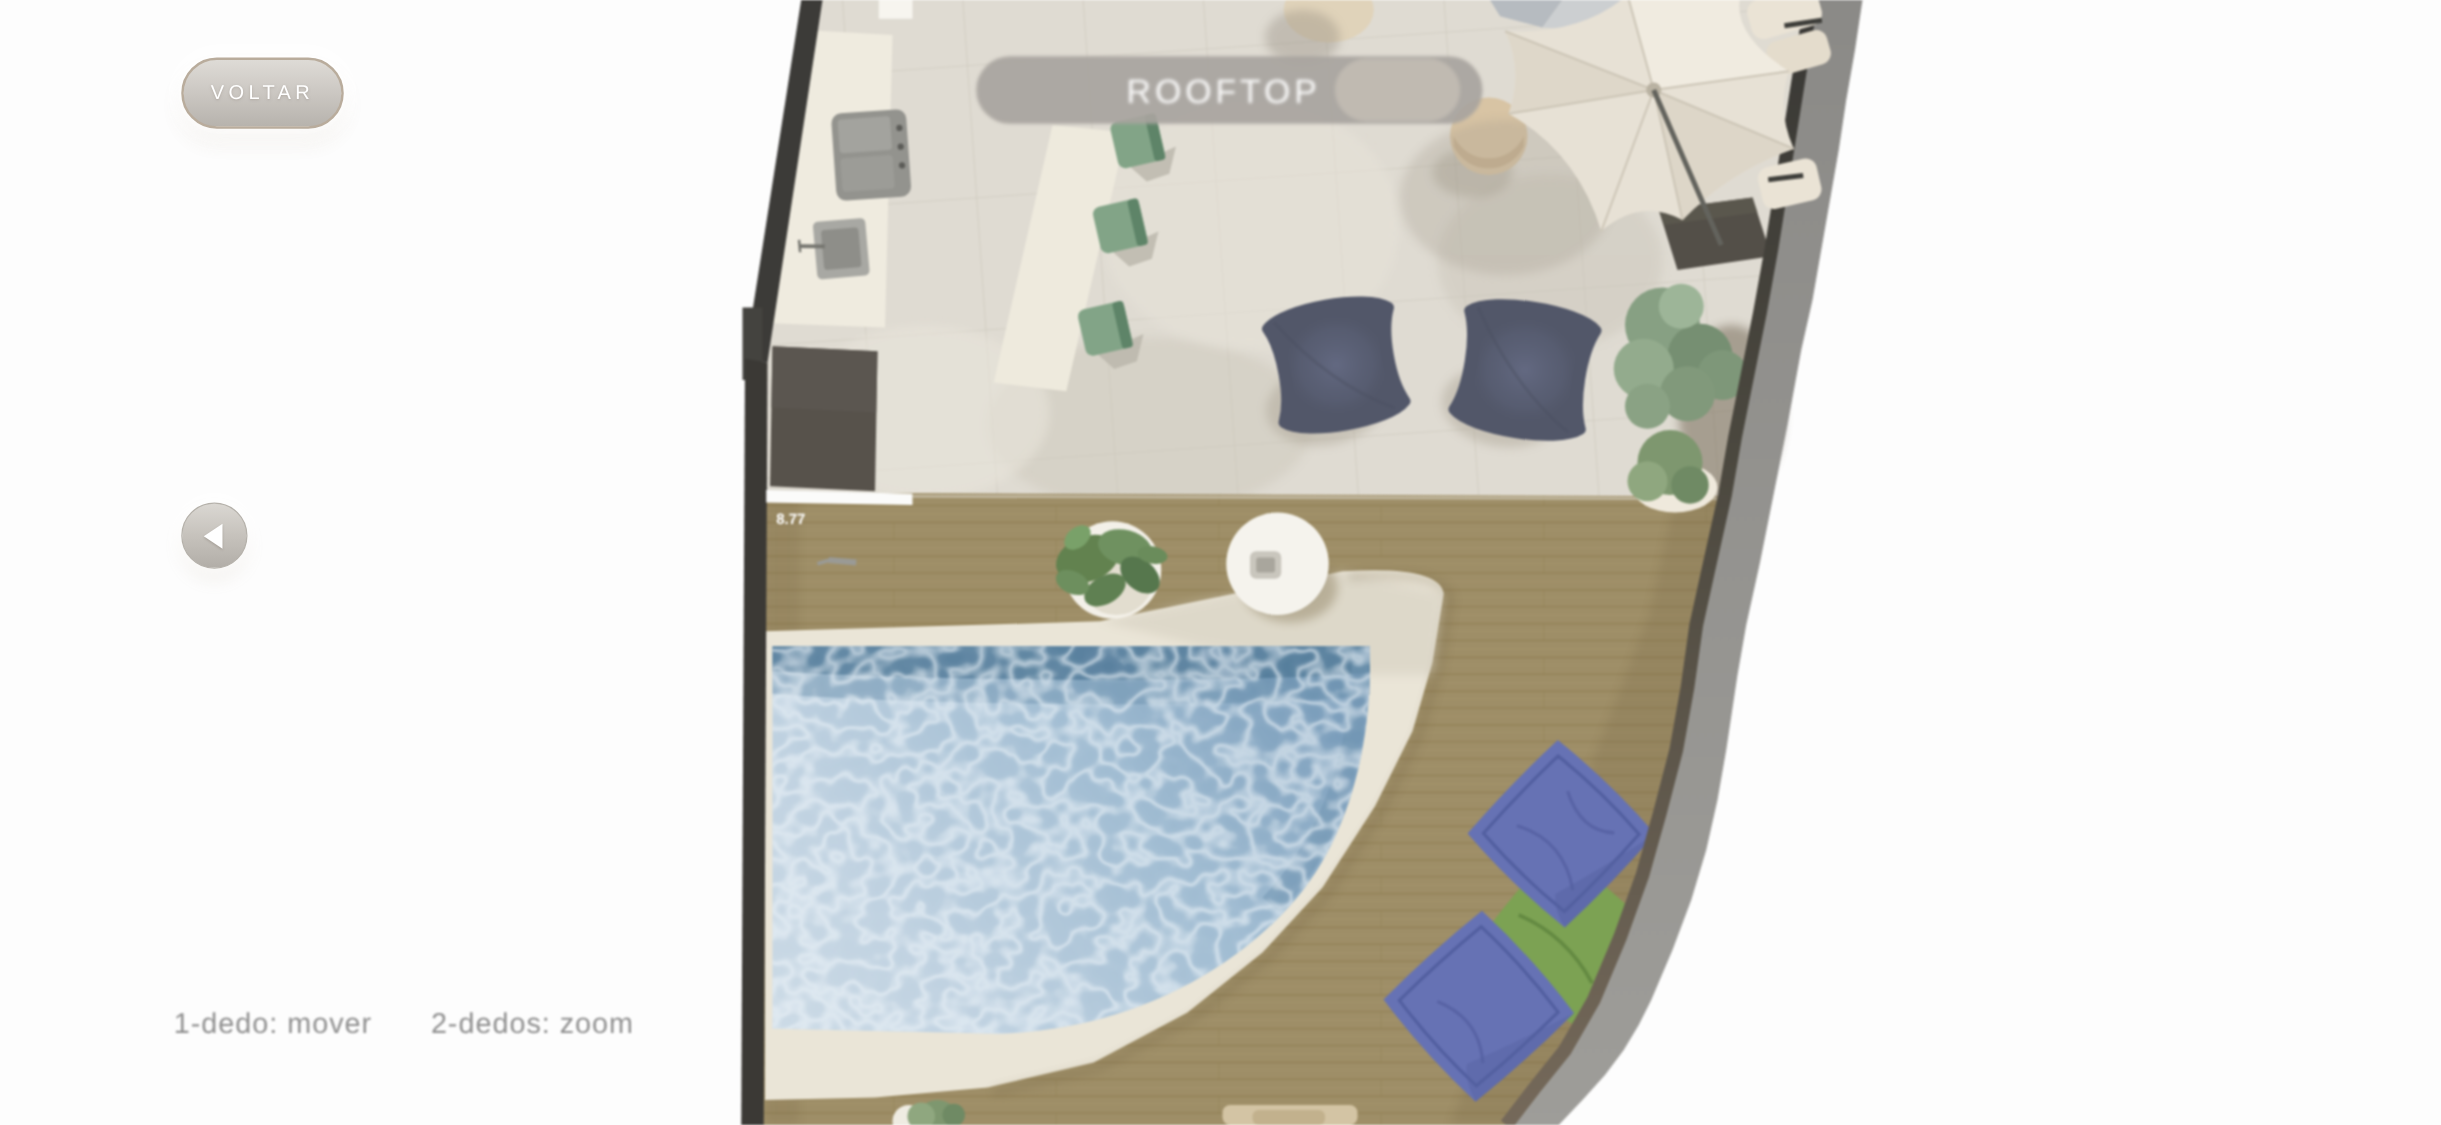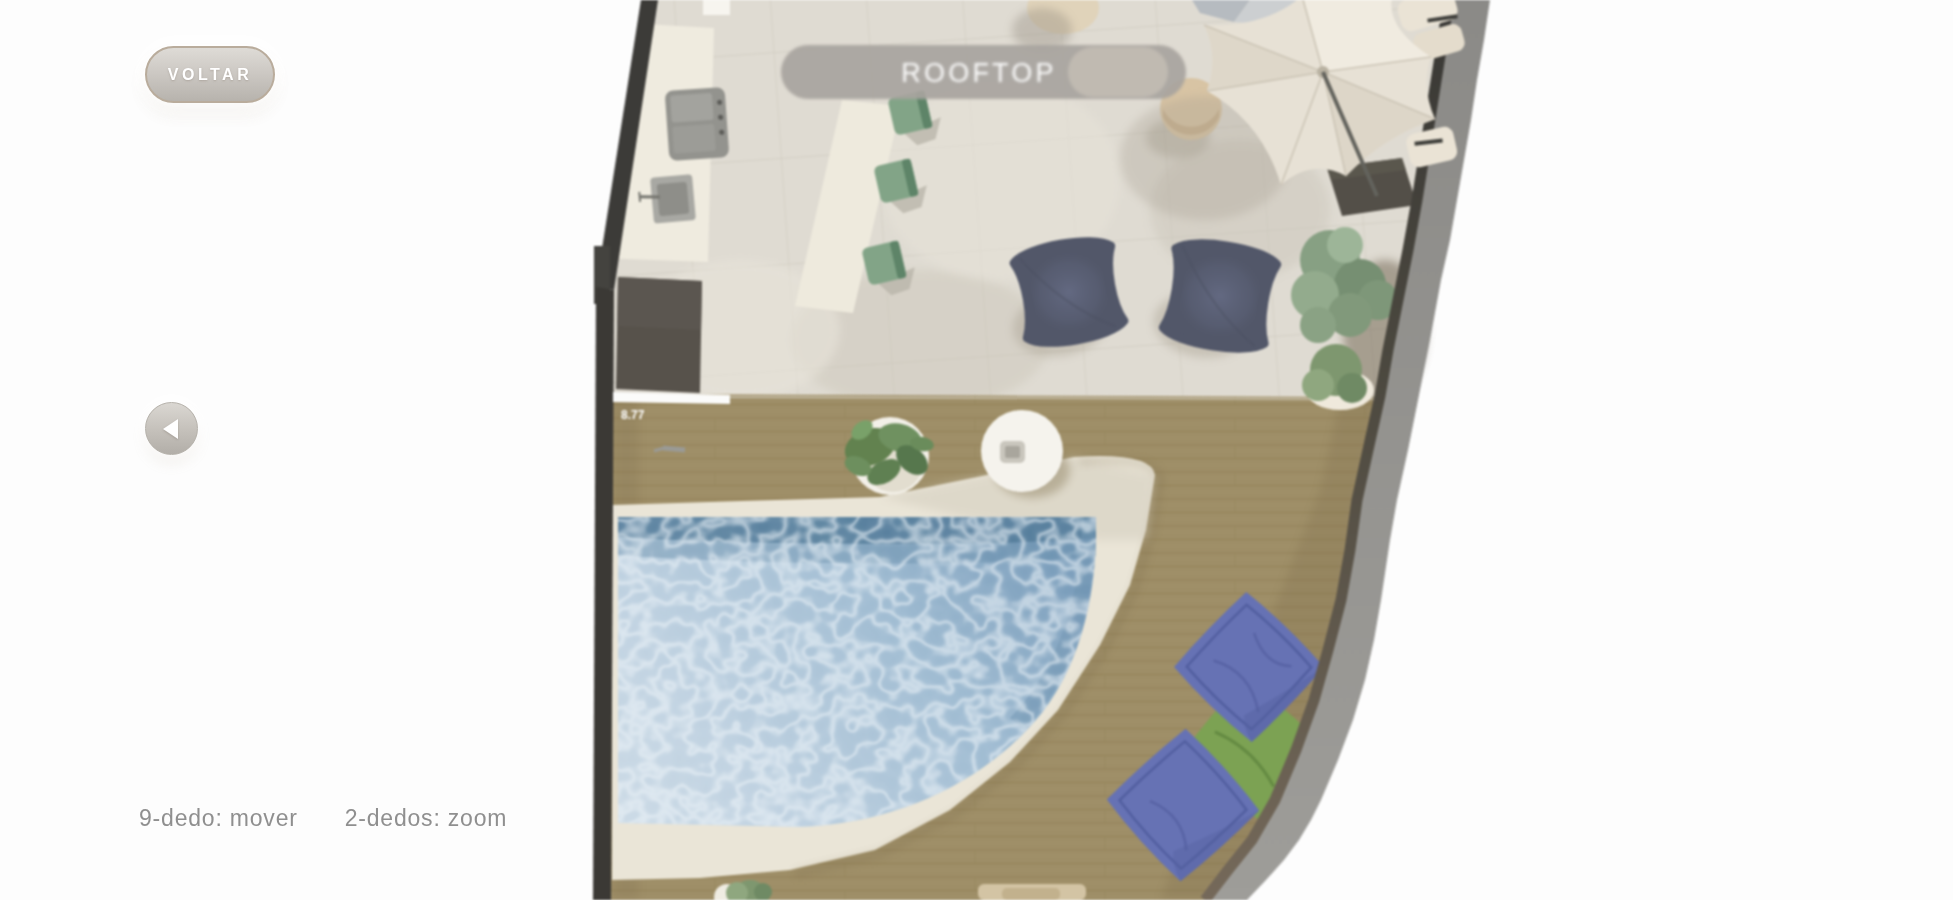--- a/index.html
+++ b/index.html
@@ -3,21 +3,21 @@
 <meta charset="utf-8">
 <style>
   html,body{margin:0;padding:0;background:#fdfdfd;width:1953px;height:900px;overflow:hidden;
     font-family:"Liberation Sans", sans-serif;}
   .stage{position:relative;width:1953px;height:900px;}
   .stage > svg{filter:blur(0.9px);}
   .btn-voltar{position:absolute;left:145px;top:46px;width:130px;height:57px;border-radius:29px;
     background:linear-gradient(180deg,#dedbd6 0%,#cdc9c4 45%,#b7b3ad 100%);
     border:2px solid #b9ac9c;box-sizing:border-box;
     box-shadow:0 0 18px 8px rgba(255,255,255,0.9), 0 10px 16px rgba(190,178,158,0.25);
-    color:#fff;font-size:16px;letter-spacing:3.5px;font-weight:bold;filter:blur(0.6px);
+    color:#fff;font-size:16px;letter-spacing:3.5px;font-weight:normal;filter:blur(0.6px);
     display:flex;align-items:center;justify-content:center;
     text-shadow:0 1px 2px rgba(150,140,130,0.5);}
   .btn-back{position:absolute;left:145px;top:402px;width:53px;height:53px;border-radius:50%;
     background:linear-gradient(180deg,#dad7d2 0%,#c6c2bc 50%,#b2aea8 100%);
     border:1px solid #b5b1aa;box-sizing:border-box;
     box-shadow:0 0 16px 6px rgba(255,255,255,0.9), 0 8px 12px rgba(190,178,158,0.25);}
   .btn-back .tri{position:absolute;left:17px;top:16px;width:0;height:0;
     border-top:10px solid transparent;border-bottom:10px solid transparent;
     border-right:15px solid #ffffff;filter:drop-shadow(0 1px 1px rgba(120,110,100,.4)) blur(0.5px);}
   .hint{position:absolute;top:805px;left:139px;color:#8f8f8f;font-size:23px;
@@ -290,14 +290,14 @@
     </g>
     <text x="979" y="82" font-size="27" letter-spacing="3.2" fill="#ffffff" text-anchor="middle" font-family="Liberation Sans, sans-serif" filter="url(#soft2)">ROOFTOP</text>
   </svg>
 
   <div class="btn-voltar">VOLTAR</div>
 
   <div class="btn-back">
       <div class="tri"></div>
     </div>
 
-  <div class="hint"><span>9-dedo: mover</span>2-dedos: zoom</div>
+  <div class="hint"><span>1-dedo: mover</span>2-dedos: zoom</div>
 </div>
 
 </body></html>

